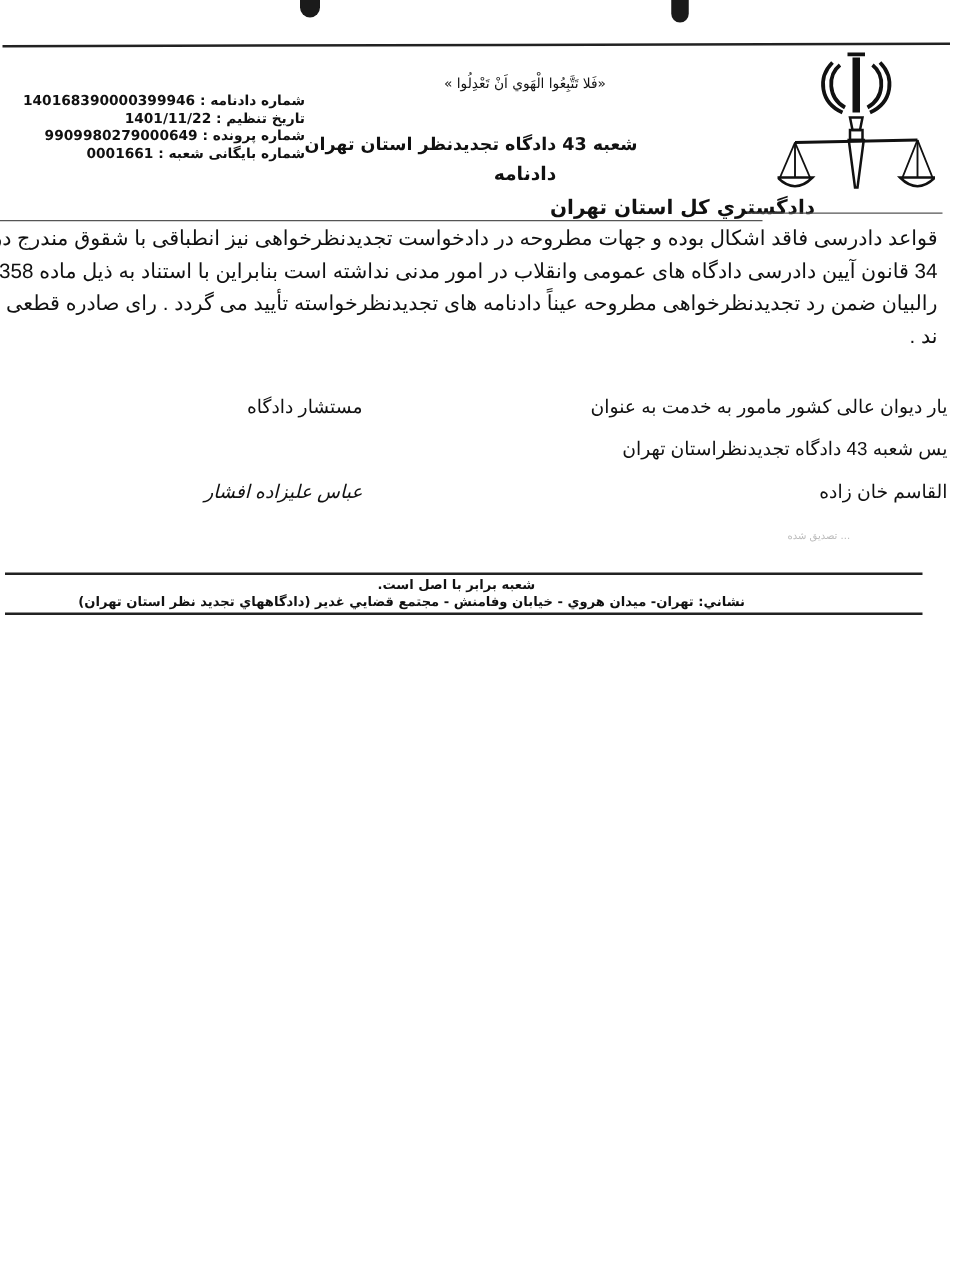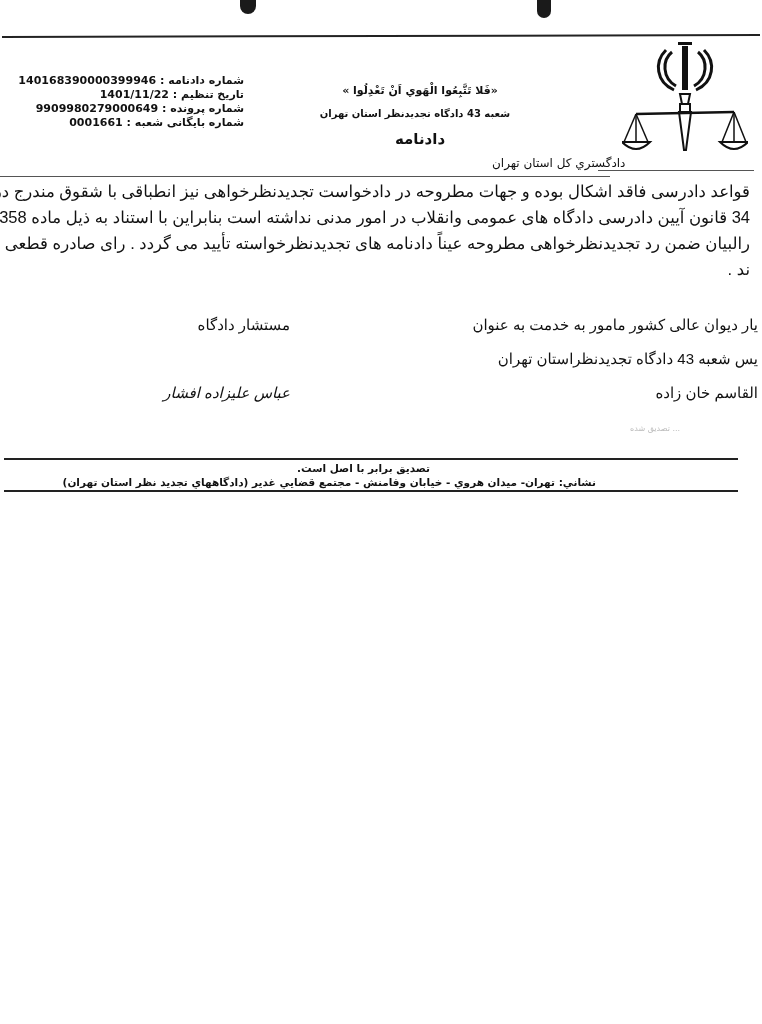--- a/index.html
+++ b/index.html
@@ -47,25 +47,25 @@
     <line x1="14" y1="76" x2="26" y2="104" stroke="#111" stroke-width="1.5"></line>
     <line x1="14" y1="76" x2="14" y2="104" stroke="#111" stroke-width="1.5"></line>
     <path d="M0 104 Q14 118 28 104 Z" fill="none" stroke="#111" stroke-width="2"></path>
 
     <line x1="112" y1="74" x2="100" y2="104" stroke="#111" stroke-width="1.5"></line>
     <line x1="112" y1="74" x2="124" y2="104" stroke="#111" stroke-width="1.5"></line>
     <line x1="112" y1="74" x2="112" y2="104" stroke="#111" stroke-width="1.5"></line>
     <path d="M98 104 Q112 118 126 104 Z" fill="none" stroke="#111" stroke-width="2"></path>
   </svg>
 </div>
-<div class="abs rtl" style="right:110px; top:156px; font-size:12px; font-weight:normal; text-align:left; width:160px;" dir="rtl">دادگستري كل استان تهران</div>
+<div class="abs rtl" style="right:110px; top:156px; font-size:16px; font-weight:bold; text-align:center; width:160px;" dir="rtl">دادگستري كل استان تهران</div>
 
-<div class="abs rtl" style="left:330px; top:60px; width:180px; text-align:center; font-size:11px; font-weight:bold;margin-top:24px;" dir="rtl">«فَلا تَتَّبِعُوا الْهَوي اَنْ تَعْدِلُوا »</div>
+<div class="abs rtl" style="left:330px; top:60px; width:180px; text-align:center; font-size:11px; font-weight:normal;" dir="rtl">«فَلا تَتَّبِعُوا الْهَوي اَنْ تَعْدِلُوا »</div>
 
-<div class="abs rtl" style="left:310px; top:108px; width:200px; text-align:right; font-size:10px; font-weight:bold;" dir="rtl">شعبه 43 دادگاه تجدیدنظر استان تهران</div>
+<div class="abs rtl" style="left:310px; top:108px; width:200px; text-align:right; font-size:14px; font-weight:bold;" dir="rtl">شعبه 43 دادگاه تجدیدنظر استان تهران</div>
 <div class="abs rtl" style="left:380px; top:130px; width:80px; text-align:center; font-size:15px; font-weight:bold;" dir="rtl">دادنامه</div>
 
 <div class="abs" style="left:40px; top:74px; width:204px;">
   <div class="rtl meta-line" dir="rtl">
     <span>شماره دادنامه :</span>
     <span>140168390000399946</span>
   </div>
   <div class="rtl meta-line" dir="rtl" style="padding-right:0;">
     <span>تاریخ تنظیم :</span>
     <span>1401/11/22</span>
@@ -96,15 +96,15 @@
 <div class="abs rtl sig" dir="rtl" style="right:4px; top:316px; text-align:center;">یار دیوان عالی کشور مامور به خدمت به عنوان</div>
 <div class="abs rtl sig" dir="rtl" style="right:4px; top:350px; text-align:right;">یس شعبه 43  دادگاه تجدیدنظراستان تهران</div>
 <div class="abs rtl sig" dir="rtl" style="right:4px; top:384px; text-align:right;">القاسم خان زاده</div>
 
 <div class="abs rtl sig" dir="rtl" style="left:150px; top:316px; width:140px; text-align:right;">مستشار دادگاه</div>
 <div class="abs rtl sig" dir="rtl" style="left:140px; top:384px; width:150px; text-align:right;font-style:italic;">عباس علیزاده افشار</div>
 
 <div class="abs rtl" dir="rtl" style="left:630px; top:424px; font-size:8px; color:#bbb;">... تصدیق شده</div>
 
 <div class="rule" style="left:4px; top:458px; width:734px; height:2px;"></div>
-<div class="abs rtl foot" dir="rtl" style="left:300px; top:462px; width:130px; text-align:center;">تصدیق برابر با اصل است.</div>
+<div class="abs rtl foot" dir="rtl" style="left:300px; top:462px; width:130px; text-align:center;">شعبه برابر با اصل است.</div>
 <div class="abs rtl foot" dir="rtl" style="left:136px; top:476px; width:460px; text-align:center;">نشاني:  تهران- ميدان هروي - خيابان وفامنش - مجتمع قضايي غدير (دادگاههاي تجديد نظر استان تهران)</div>
 <div class="rule" style="left:4px; top:490px; width:734px; height:1.5px;"></div>
 
 </body></html>

